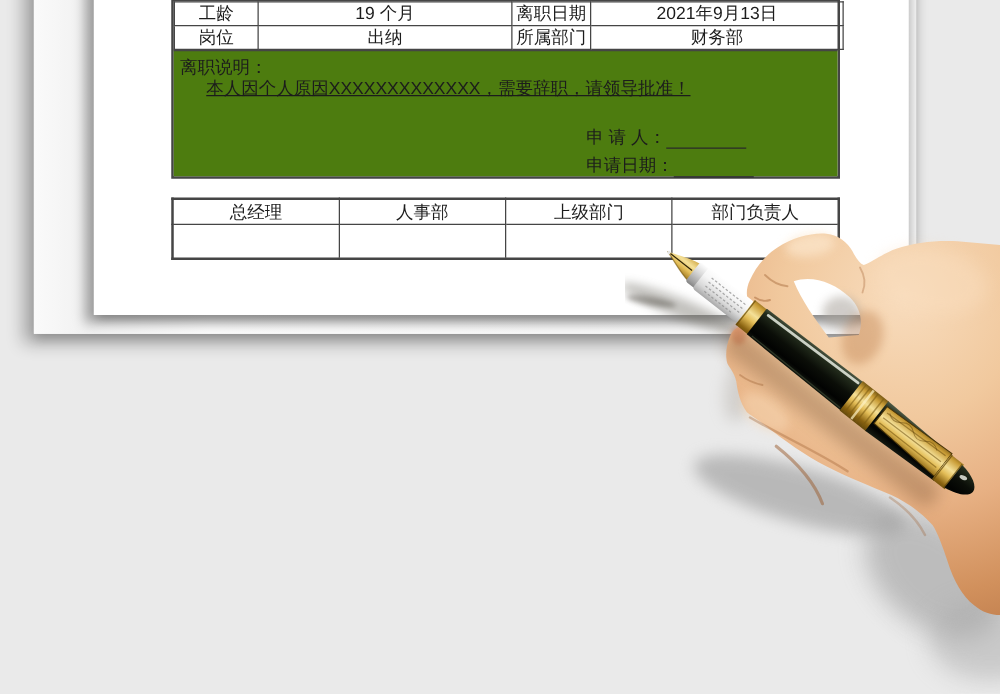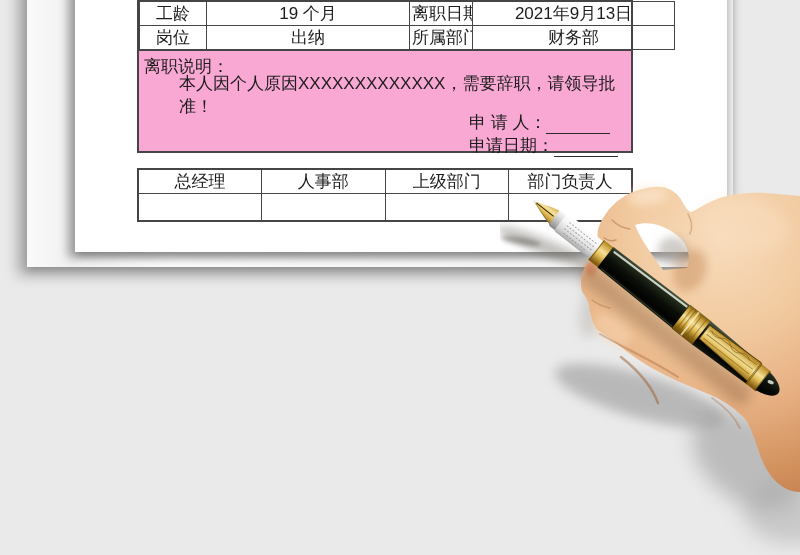--- a/index.html
+++ b/index.html
@@ -17,30 +17,30 @@
     background:linear-gradient(to right,#fafafa 0%,#f1f1f1 6%,#fcfcfc 20%,#f6f6f6 100%);
     box-shadow:-9px 8px 13px rgba(0,0,0,.30), 2px 4px 8px rgba(0,0,0,.15);
   }
   .sheet-front{
     position:absolute;left:75px;top:-30px;width:652px;height:282px;
     background:#ffffff;
     box-shadow:-7px 6px 9px rgba(0,0,0,.34), 3px 4px 7px rgba(0,0,0,.20);
   }
 
   
-  .form{position:absolute;left:137px;top:0;width:496px;color:#1c1c1c;font-size:17px;}
+  .form{position:absolute;left:137px;top:0;width:535px;color:#1c1c1c;font-size:14px;}
   .formbox{border:2px solid #454545;border-top-width:1px;}
   table.main{width:100%;border-collapse:collapse;table-layout:fixed;}
   table.main td{
     border:1px solid #454545;height:18px;padding:0 2px;
     text-align:center;vertical-align:middle;white-space:nowrap;overflow:hidden;
   }
-  .note{position:relative;height:100px;border-top:1px solid #454545;background:#f9a8d4;}
+  .note{position:relative;height:100px;border-top:1px solid #454545;background:#4d7c0f;}
   .note-title{position:absolute;left:5px;top:4px;}
-  .note-body{position:absolute;left:40px;top:21px;}
+  .note-body{position:absolute;left:26px;top:21px;text-decoration:underline;}
   .sig{position:absolute;left:330px;white-space:nowrap;}
   .sig-applicant{top:60px;}
   .sig-date{top:83px;}
   .uline{display:inline-block;width:64px;height:12px;border-bottom:1px solid #2a2a2a;vertical-align:bottom;}
 
   table.approve{
     width:100%;border-collapse:collapse;table-layout:fixed;
     margin-top:15px;border:2px solid #454545;padding-left:40px;
   }
   table.approve th{

